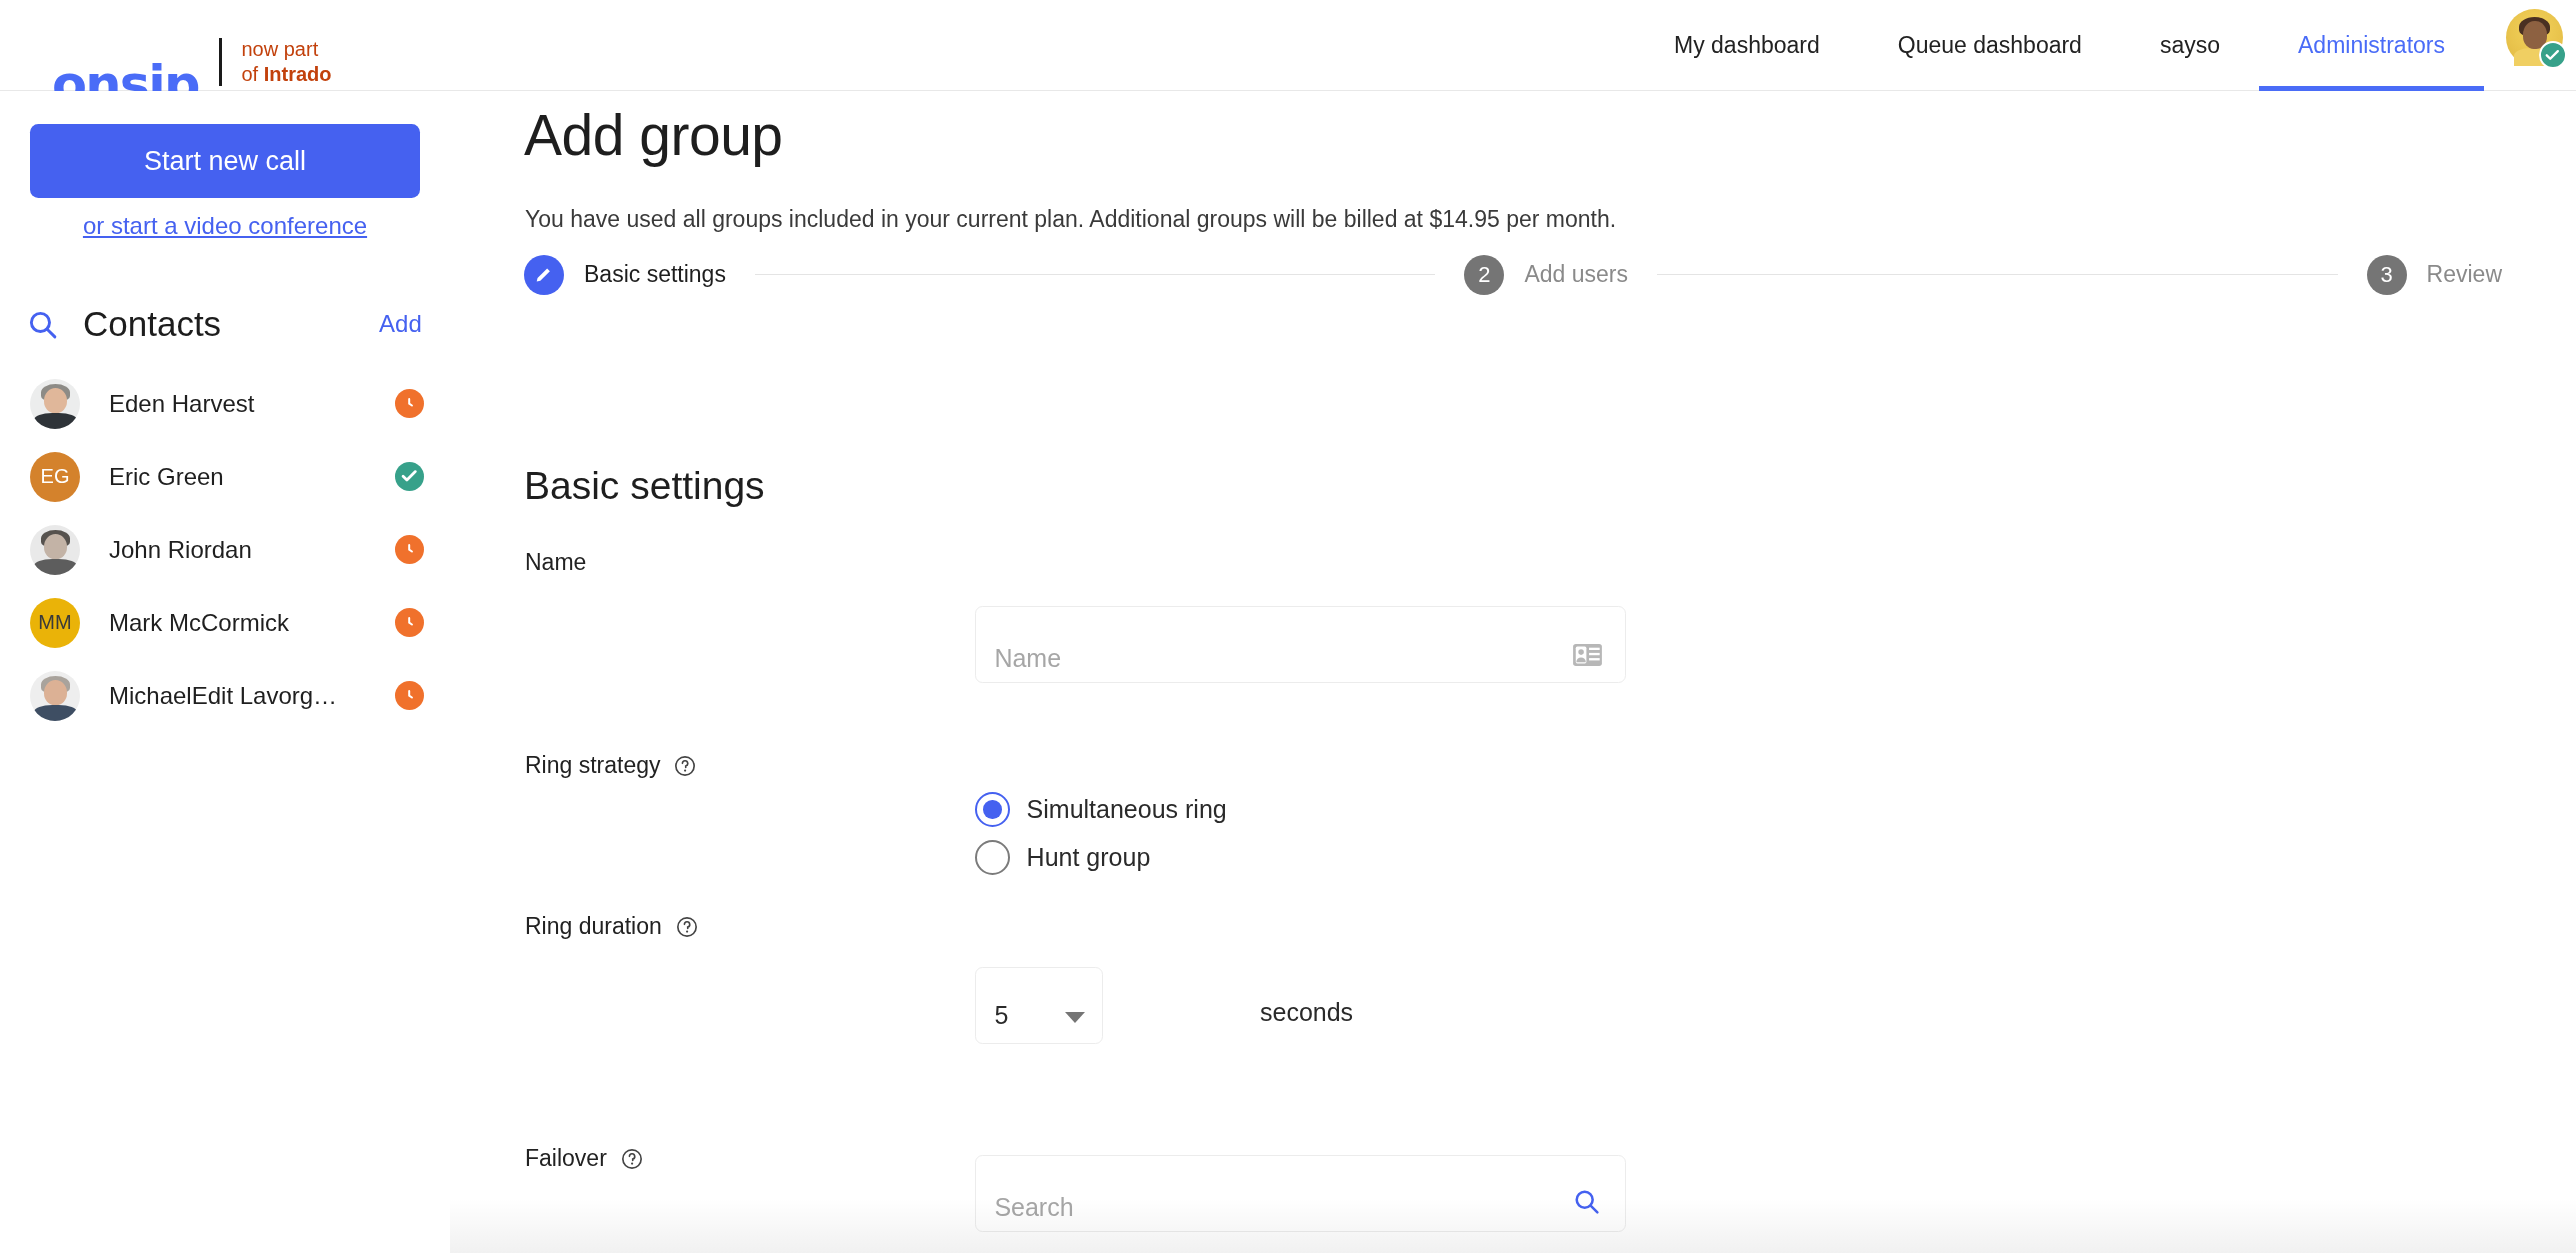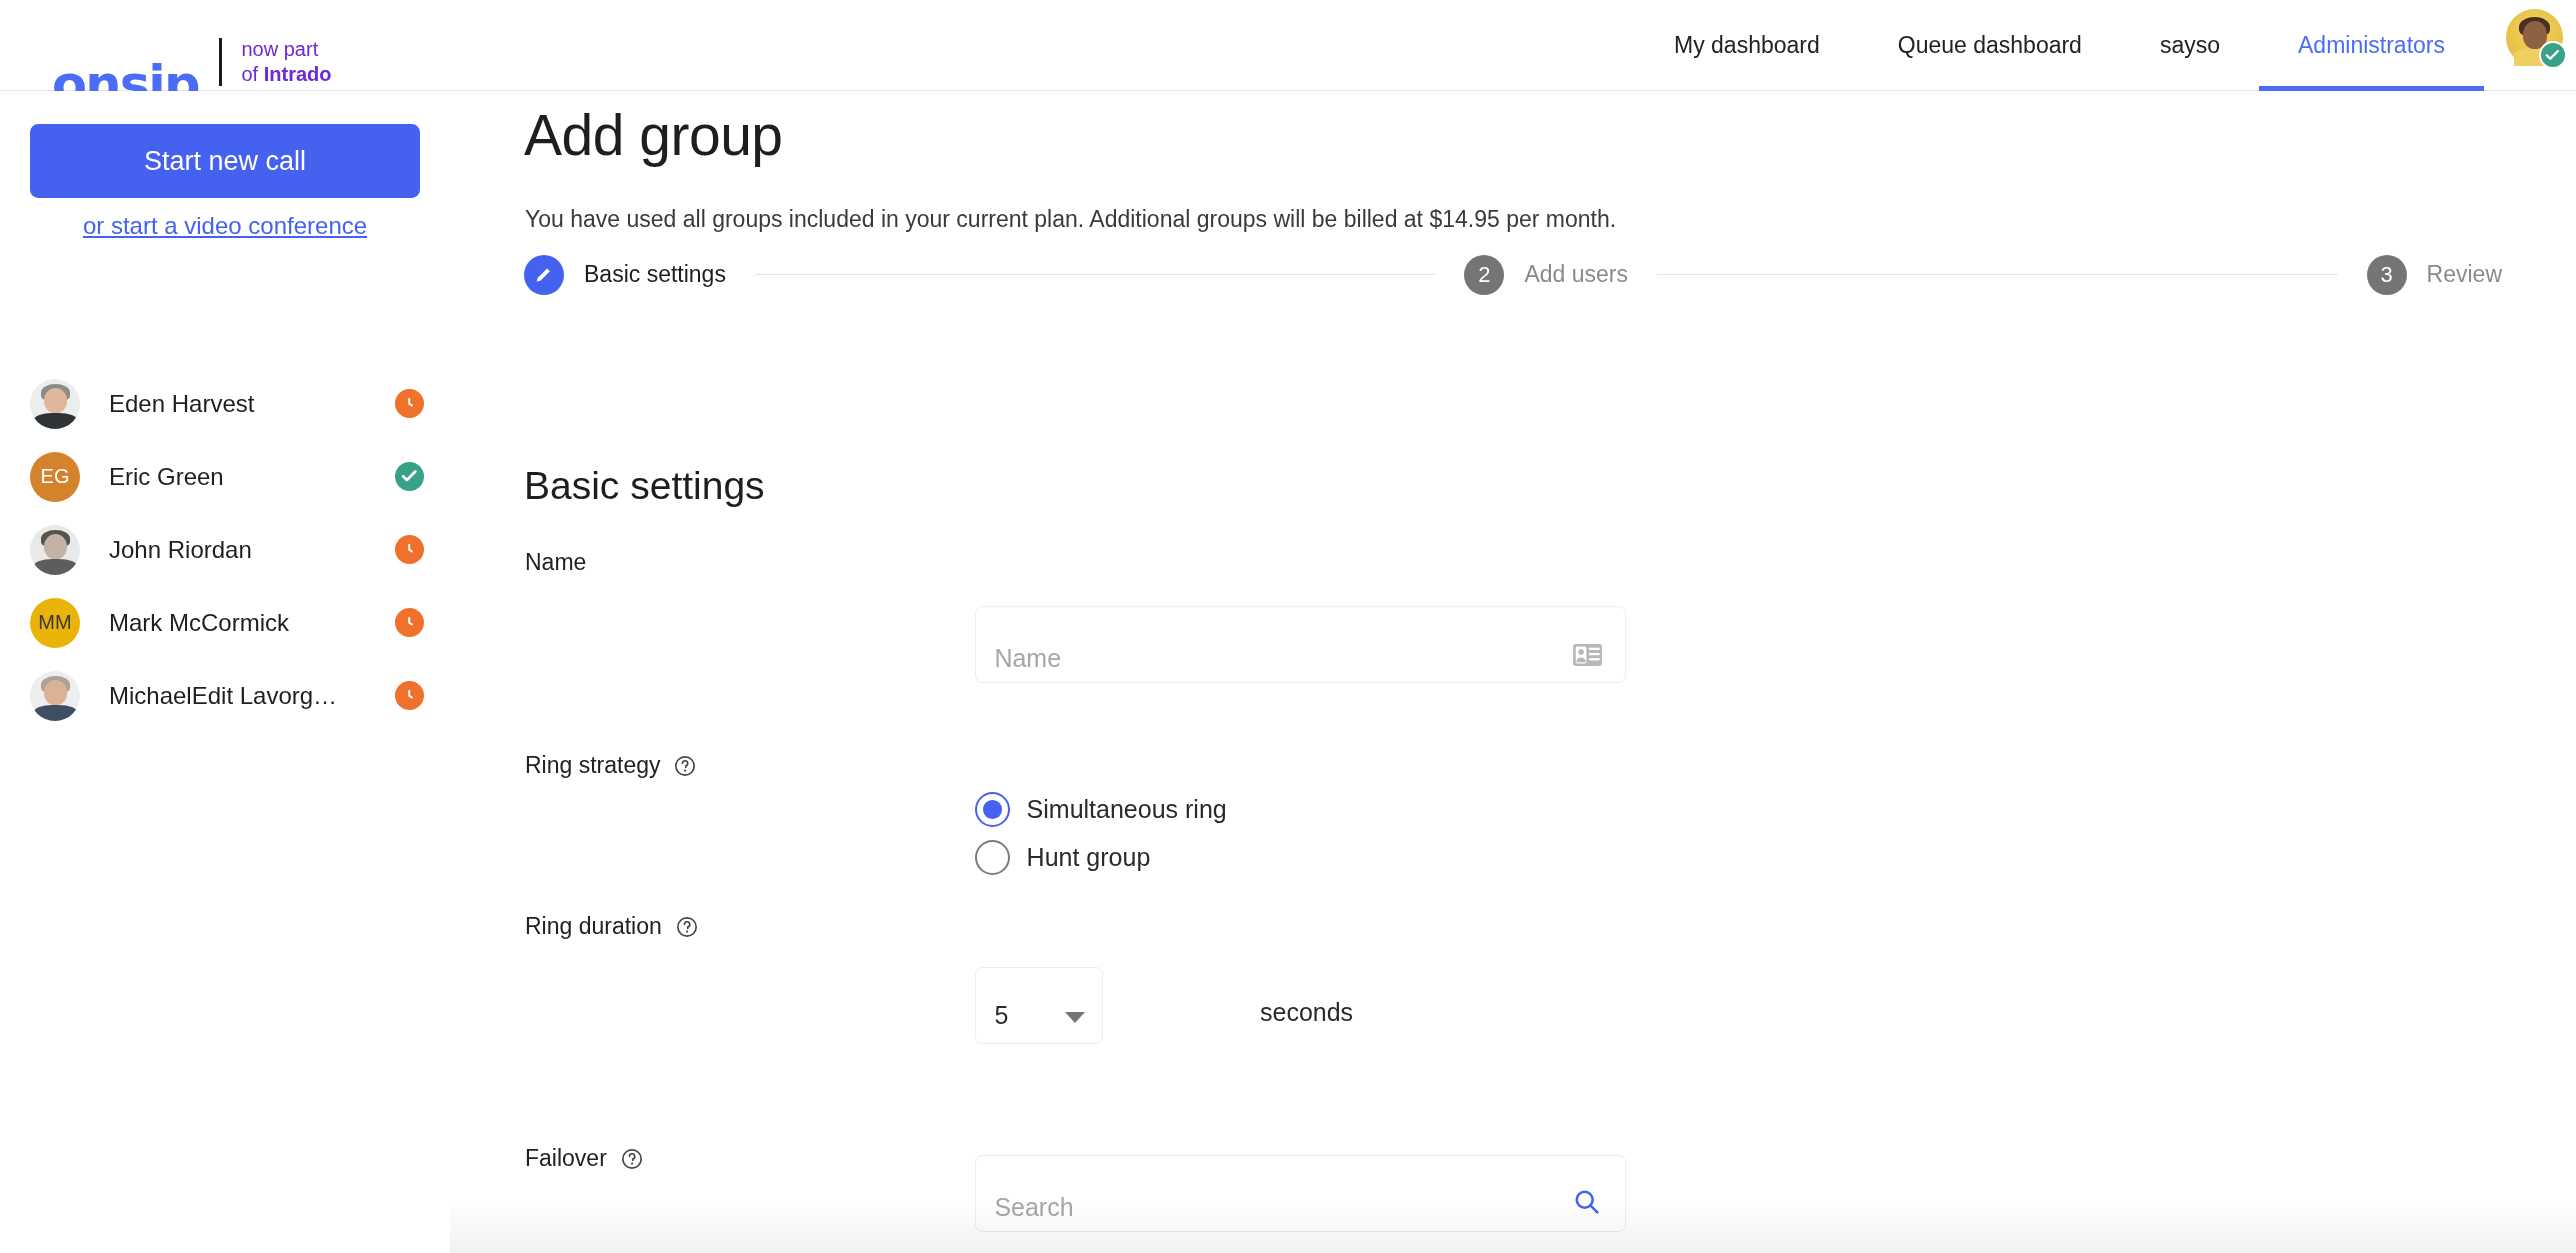--- a/index.html
+++ b/index.html
@@ -21,21 +21,21 @@
     position: absolute; left: 52px; top: 14.7px;
     display: flex; align-items: center; gap: 20px;
   }
   .logo-onsip {
     font-size: 51px; font-weight: 700; letter-spacing: -1.8px;
     color: #4a6cf7; line-height: 1;
     font-family: "DejaVu Sans", sans-serif;
     margin-top: 44px;
   }
   .logo-div { width: 2.8px; height: 48px; background: #1a1a1a; }
-  .logo-intrado { font-size: 20px; line-height: 1.28; color: #6d28d9; }
+  .logo-intrado { font-size: 20px; line-height: 1.28; color: #c2410c; }
   .logo-intrado b { font-weight: 700; }
 
   .nav {
     position: absolute; right: 92px; top: 0; height: 91px;
     display: flex; align-items: stretch;
   }
   .nav-item {
     display: flex; align-items: center; justify-content: center;
     padding: 0 39px; font-size: 23px; color: #222;
     cursor: pointer; position: relative; height: 91px;
@@ -283,20 +283,28 @@
         </svg>
     </div>
   </div>
 </div>
 
 <div class="sidebar">
 
   <button class="btn-call">Start new call</button>
   <div class="link-video">or start a video conference</div>
 
+  <div class="contacts-head">
+    <svg class="search-ic" viewBox="0 0 24 24">
+      <circle cx="10.5" cy="10.5" r="6.6" fill="none" stroke="#4561f0" stroke-width="2.1"></circle>
+      <line x1="15.4" y1="15.4" x2="21" y2="21" stroke="#4561f0" stroke-width="2.1" stroke-linecap="round"></line>
+    </svg>
+    <div class="contacts-title">Contacts</div>
+    <div class="add-link">Add</div>
+  </div>
 
   <div class="contact-list">
 
 
     <div class="contact-row">
       <div class="c-av">
         <div class="ph">
             <div class="bg" style="background:#eceded"></div>
             <div class="bd" style="background:#2e3338"></div>
             <div class="hr" style="background:#8d8b86"></div>

